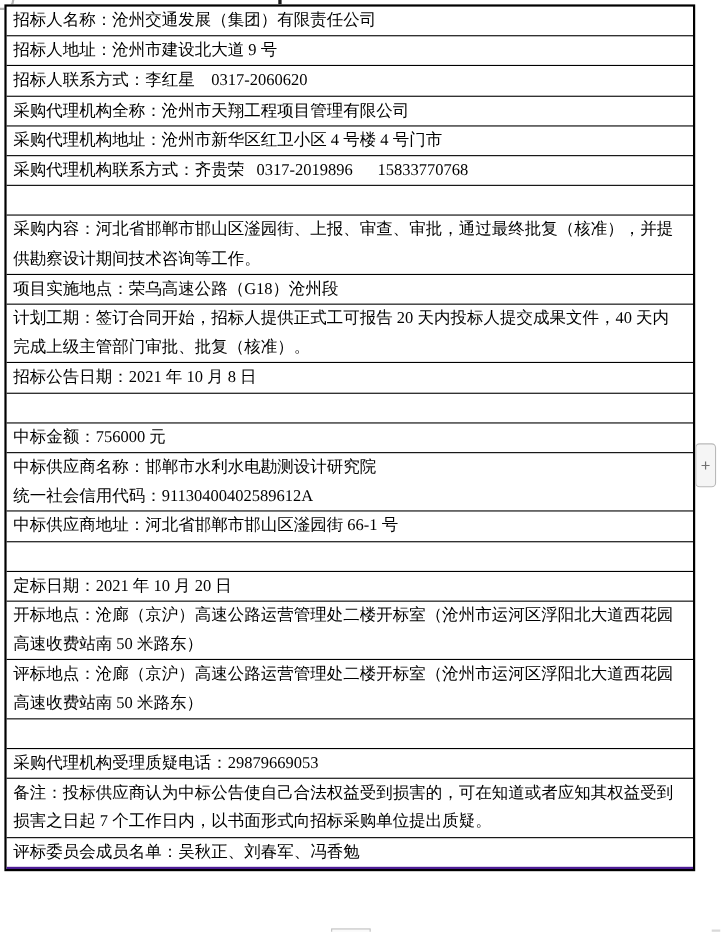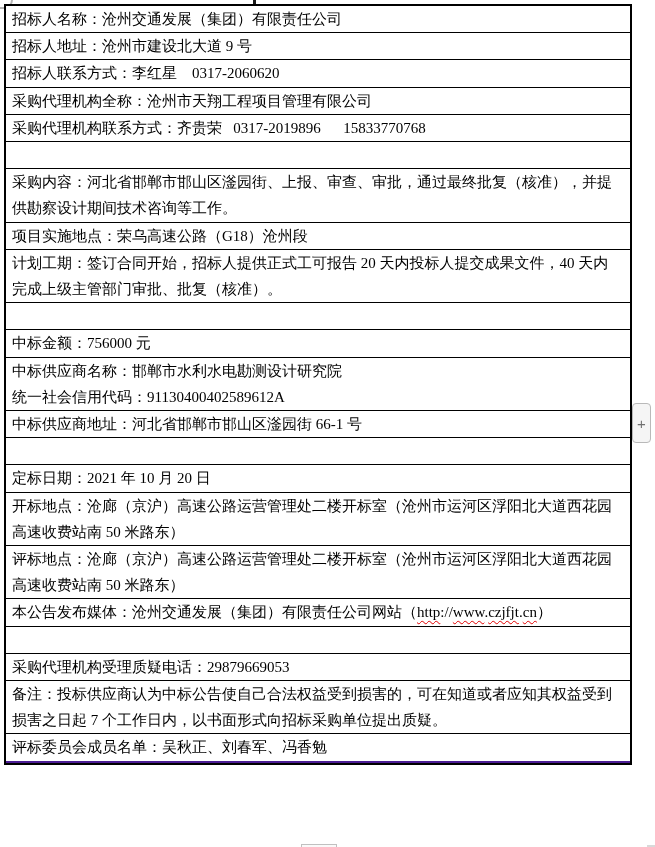--- a/index.html
+++ b/index.html
@@ -63,33 +63,39 @@
   <div class="row">
       <p>招标人地址：沧州市建设北大道 9 号</p>
     </div>
   <div class="row">
       <p>招标人联系方式：李红星    0317-2060620</p>
     </div>
   <div class="row">
       <p>采购代理机构全称：沧州市天翔工程项目管理有限公司</p>
     </div>
   <div class="row">
+      <p>采购代理机构地址：沧州市新华区红卫小区 4 号楼 4 号门市</p>
+    </div>
+  <div class="row">
       <p>采购代理机构联系方式：齐贵荣   0317-2019896      15833770768</p>
     </div>
   <div class="row">
       <p></p>
     </div>
   <div class="row">
       <p>采购内容：河北省邯郸市邯山区滏园街、上报、审查、审批，通过最终批复（核准），并提供勘察设计期间技术咨询等工作。</p>
     </div>
   <div class="row">
       <p>项目实施地点：荣乌高速公路（G18）沧州段</p>
     </div>
   <div class="row">
       <p>计划工期：签订合同开始，招标人提供正式工可报告 20 天内投标人提交成果文件，40 天内完成上级主管部门审批、批复（核准）。</p>
+    </div>
+  <div class="row">
+      <p>招标公告日期：2021 年 10 月 8 日</p>
     </div>
   <div class="row">
       <p></p>
     </div>
   <div class="row">
       <p>中标金额：756000 元</p>
     </div>
   <div class="row">
     <p>中标供应商名称：邯郸市水利水电勘测设计研究院</p>
     <p>统一社会信用代码：91130400402589612A</p>
@@ -103,23 +109,20 @@
   <div class="row">
       <p>定标日期：2021 年 10 月 20 日</p>
     </div>
   <div class="row">
       <p>开标地点：沧廊（京沪）高速公路运营管理处二楼开标室（沧州市运河区浮阳北大道西花园高速收费站南 50 米路东）</p>
     </div>
   <div class="row">
       <p>评标地点：沧廊（京沪）高速公路运营管理处二楼开标室（沧州市运河区浮阳北大道西花园高速收费站南 50 米路东）</p>
     </div>
   <div class="row">
-    <p><span>本公告发布媒体：沧州交通发展（集团）有限责任公司网站（</span><span class="sp">http</span><span>://</span><span class="sp">www</span><span>.</span><span class="sp">czjfjt</span><span>.</span><span class="sp">cn</span><span>）</span></p>
-  </div>
-  <div class="row">
       <p></p>
     </div>
   <div class="row">
       <p>采购代理机构受理质疑电话：29879669053</p>
     </div>
   <div class="row">
       <p>备注：投标供应商认为中标公告使自己合法权益受到损害的，可在知道或者应知其权益受到损害之日起 7 个工作日内，以书面形式向招标采购单位提出质疑。</p>
     </div>
   <div class="row">
       <p>评标委员会成员名单：吴秋正、刘春军、冯香勉</p>

